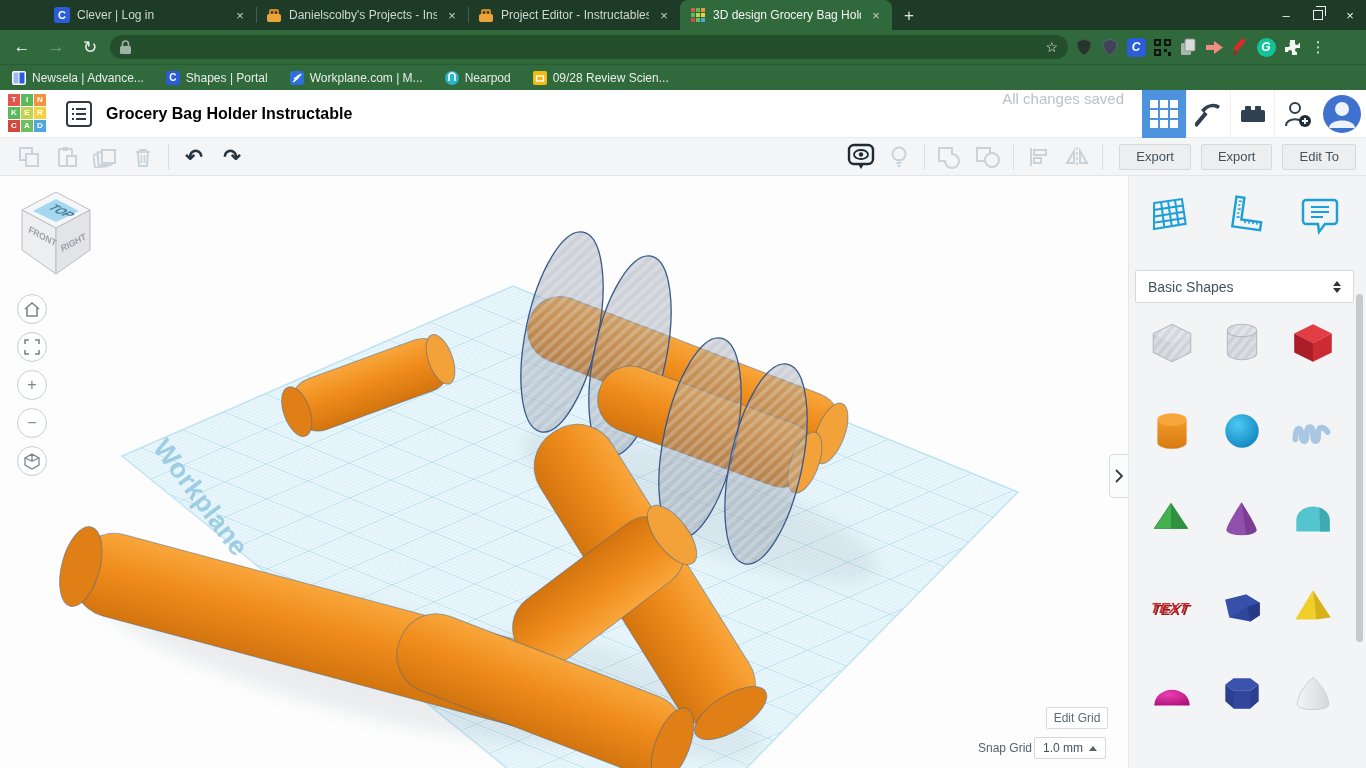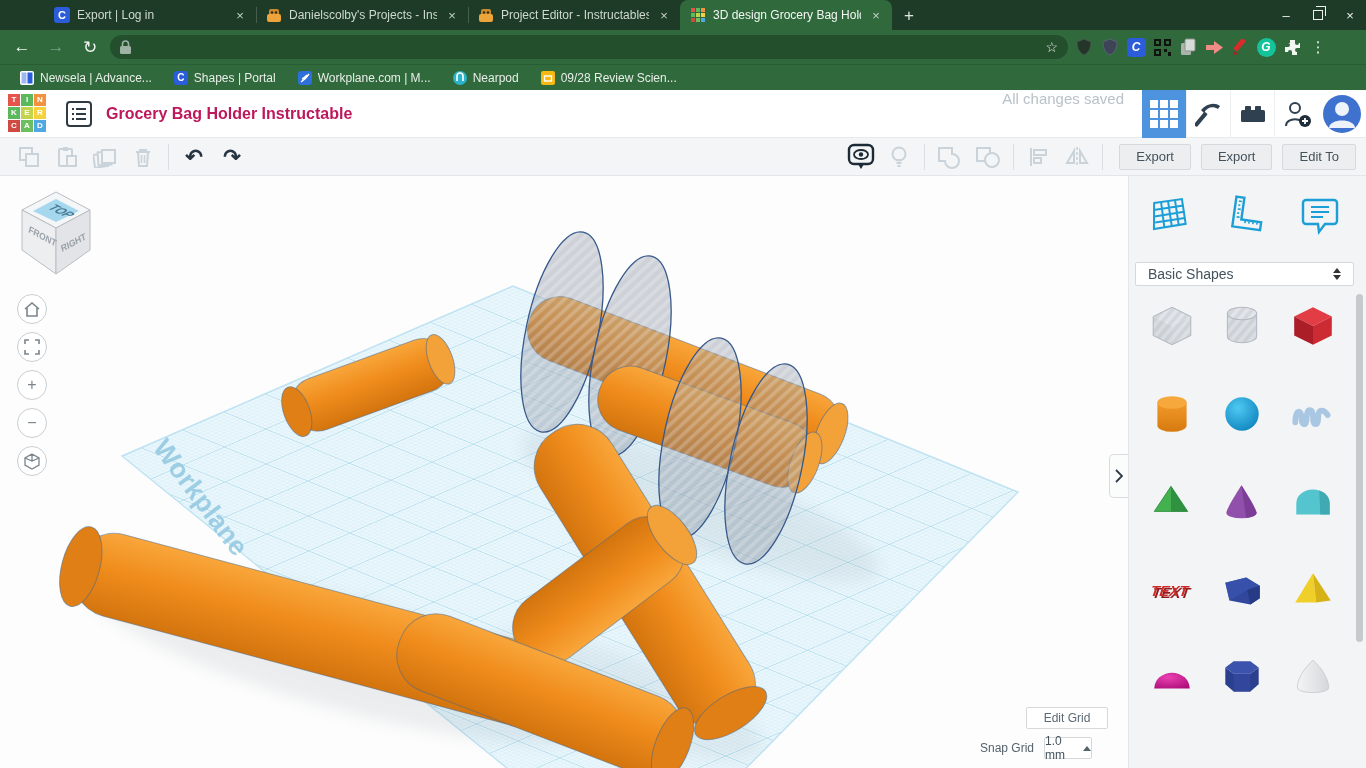--- a/index.html
+++ b/index.html
@@ -31,33 +31,33 @@
     padding:0 10px; gap:8px; color:#fff; font-size:13px; }
   .url-path { color:#a9bfae; white-space:nowrap; overflow:hidden; }
   .addr-star { margin-left:auto; color:#e4eae4; font-size:14px; }
   .ext { width:20px; height:20px; display:flex; align-items:center; justify-content:center; flex:0 0 20px; }
   .ext-clever { background:#2b5cd9; color:#fff; font-weight:bold; font-size:12px; border-radius:4px; width:19px; height:19px;
     display:flex; align-items:center; justify-content:center; }
   .ext-gram { background:#15c39a; color:#fff; border-radius:50%; width:19px; height:19px; font-size:12px; font-weight:bold;
     display:flex; align-items:center; justify-content:center; }
   .ext-dots { color:#eef2ee; font-size:15px; }
 
-  .bookmarksbar { height:26px; background:#30693c; display:flex; align-items:center; gap:22px; padding:0 20px;
+  .bookmarksbar { height:26px; background:#30693c; display:flex; align-items:center; gap:22px; padding:0 12px;
     border-top:1px solid rgba(0,0,0,.12); }
   .bm { display:flex; align-items:center; gap:6px; color:#e8eee8; font-size:12px; }
 
   
   .tkheader { height:48px; background:#fff; display:flex; align-items:center; border-bottom:1px solid #e8eaec; }
   .tklogo { width:40px; height:40px; margin:0 8px 0 8px; display:grid; grid-template-columns:repeat(3,12px);
     grid-auto-rows:12px; gap:1px; }
   .tile { color:#fff; font-size:8px; font-weight:bold; display:flex; align-items:center; justify-content:center; }
   .menuicon { width:26px; height:26px; border:2px solid #2e3b45; border-radius:4px; margin:0 14px 0 10px; position:relative; }
   .menuicon i { position:absolute; left:8px; height:2px; background:#2e3b45; width:10px; }
   .menuicon i::before { content:""; position:absolute; left:-4px; top:0; width:2px; height:2px; background:#2e3b45; }
-  .page-title { font-size:16px; font-weight:bold; color:#be185d; }
+  .page-title { font-size:16px; font-weight:bold; color:#000000; }
   .tkheader-right { margin-left:auto; display:flex; align-items:flex-start; height:48px; }
   .saved { color:#b9c2c9; font-size:15px; margin-right:18px; }
   .blocksbtn { width:44px; height:48px; background:#4d93dd; display:grid; grid-template-columns:repeat(3,8px);
     grid-auto-rows:8px; gap:2px; align-content:center; justify-content:center; }
   .blocksbtn i { background:#fff; }
   .hdrbtn { width:44px; height:48px; display:flex; align-items:center; justify-content:center; border-left:1px solid #eceef0; }
   .avatar-wrap { width:48px; height:48px; display:flex; align-items:center; justify-content:center; }
 
   
   .tktoolbar { height:38px; background:#f4f5f6; border-bottom:1px solid #e3e6e8; display:flex; align-items:center; padding:0 10px; }
@@ -74,33 +74,33 @@
   .scene { position:absolute; inset:0; }
 
   .viewcube { position:absolute; left:16px; top:10px; }
   .navcircles { position:absolute; left:17px; top:118px; display:flex; flex-direction:column; gap:8px; }
   .circlebtn { width:30px; height:30px; border-radius:50%; background:#fff; border:1px solid #c9ced2;
     display:flex; align-items:center; justify-content:center; color:#7a858d; }
 
   .collapse-tab { position:absolute; right:0; top:278px; width:19px; height:44px; background:#fbfcfc;
     border:1px solid #d9dcdf; border-right:none; border-radius:5px 0 0 5px; display:flex; align-items:center; justify-content:center; }
 
-  .editgrid { position:absolute; right:20px; bottom:39px; width:82px; height:22px; background:#fff;
+  .editgrid { position:absolute; right:20px; bottom:39px; width:62px; height:22px; background:#fff;
     border:1px solid #d6d9dc; border-radius:2px; color:#5a6a74; font-size:12px; display:flex; align-items:center; justify-content:center; }
-  .snaprow { position:absolute; right:36px; bottom:9px; display:flex; align-items:center; gap:10px; }
+  .snaprow { position:absolute; right:22px; bottom:9px; display:flex; align-items:center; gap:2px; }
   .snaplabel { color:#55636d; font-size:12px; }
-  .snapselect { width:48px; height:22px; background:#fff; border:1px solid #d6d9dc; border-radius:2px;
+  .snapselect { width:72px; height:22px; background:#fff; border:1px solid #d6d9dc; border-radius:2px;
     color:#44525c; font-size:12px; display:flex; align-items:center; justify-content:center; gap:6px; }
   .tri-up { width:0; height:0; border-left:4px solid transparent; border-right:4px solid transparent; border-bottom:5px solid #55636d; }
 
   
   .panel { width:238px; height:592px; background:#f3f4f5; position:relative; border-left:1px solid #e4e6e8; }
   .panel-tools { display:flex; justify-content:space-between; padding:14px 22px 10px 16px; }
   .ptool { width:48px; height:50px; display:flex; align-items:center; justify-content:center; }
-  .shape-select { margin:12px 12px 0 6px; height:24px; background:#fff; border:1px solid #d6d9dc; border-radius:2px;
+  .shape-select { margin:20px 12px 0 6px; height:33px; background:#fff; border:1px solid #d6d9dc; border-radius:2px;
     display:flex; align-items:center; padding:0 12px; color:#42535f; font-size:14px; }
   .updown { margin-left:auto; display:flex; flex-direction:column; gap:2px; }
   .updown i { width:0; height:0; border-left:4px solid transparent; border-right:4px solid transparent; }
   .updown .u { border-bottom:5px solid #333; } .updown .d { border-top:5px solid #333; }
   .shape-grid { display:grid; grid-template-columns:repeat(3,1fr); padding:14px 18px 0 8px; row-gap:36px; justify-items:center; }
   .shape { width:52px; height:52px; display:flex; align-items:center; justify-content:center; }
   .pscroll { position:absolute; right:3px; top:118px; width:7px; height:348px; background:#c7cacd; border-radius:4px; }
 </style>
 </head>
 <body>
@@ -126,21 +126,21 @@
     <linearGradient id="paraG" x1="0" y1="0" x2="1" y2="0">
       <stop offset="0" stop-color="#f3f4f5"></stop>
         <stop offset="1" stop-color="#d5d8da"></stop>
     </linearGradient>
   </defs>
 </svg>
 
 <div class="tabbar">
   <div class="tab">
     <span class="fav fav-clever">C</span>
-    <span class="tab-title">Export | Log in</span>
+    <span class="tab-title">Clever | Log in</span>
     <span class="tab-close">×</span>
   </div>
   <div class="tab">
     <span class="fav">
       <svg width="16" height="16" viewBox="0 0 16 16">
           <rect x="3" y="2" width="10" height="7" rx="2" fill="#c98b2e"></rect>
           <rect x="1" y="7" width="14" height="8" rx="2" fill="#eda43b"></rect>
           <circle cx="6" cy="5.5" r="1.2" fill="#3a2a10"></circle>
           <circle cx="10" cy="5.5" r="1.2" fill="#3a2a10"></circle>
         </svg>

